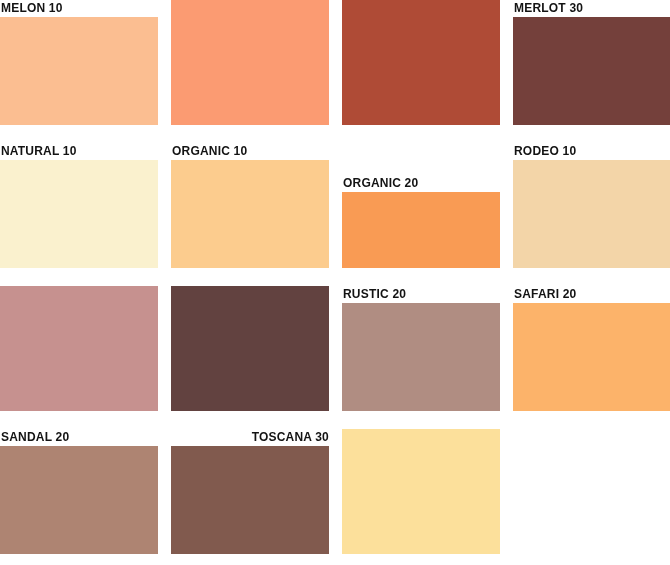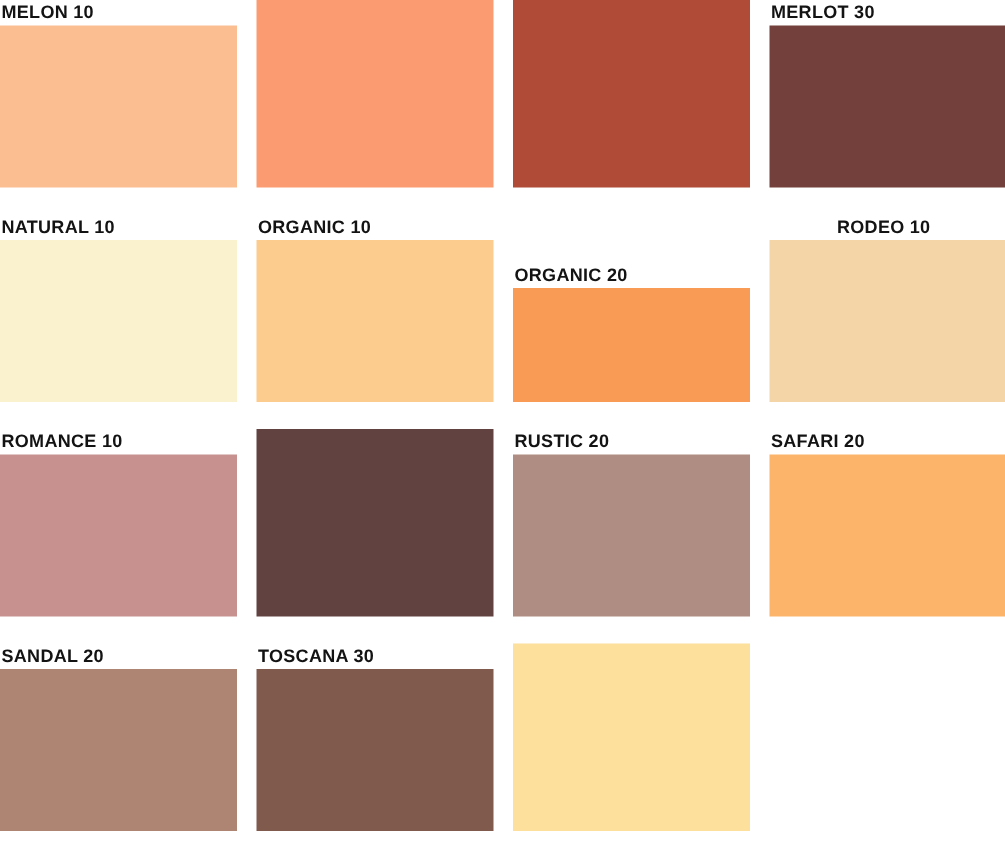--- a/index.html
+++ b/index.html
@@ -82,42 +82,41 @@
     </div>
     <div class="swatch-cell">
       <div class="swatch-label" style="color: rgb(19, 19, 19);">ORGANIC 10</div>
       <div class="swatch-chip" style="background-color: rgb(252, 204, 142);"></div>
     </div>
     <div class="swatch-cell">
       <div class="swatch-label" style="color: rgb(19, 19, 19); margin-top: 32px;">ORGANIC 20</div>
       <div class="swatch-chip" style="background-color: rgb(249, 155, 84);"></div>
     </div>
     <div class="swatch-cell">
-      <div class="swatch-label" style="color: rgb(19, 19, 19); margin-left: 44px;">RODEO 10</div>
+      <div class="swatch-label" style="color: rgb(19, 19, 19);">RODEO 10</div>
       <div class="swatch-chip" style="background-color: rgb(243, 213, 168);"></div>
     </div>
     <div class="swatch-cell">
-      <div class="swatch-label" style="color: rgb(19, 19, 19);">ROMANCE 10</div>
       <div class="swatch-chip" style="background-color: rgb(198, 145, 143);"></div>
     </div>
     <div class="swatch-cell">
       <div class="swatch-chip" style="background-color: rgb(98, 66, 64);"></div>
     </div>
     <div class="swatch-cell">
       <div class="swatch-label" style="color: rgb(19, 19, 19);">RUSTIC 20</div>
       <div class="swatch-chip" style="background-color: rgb(176, 141, 130);"></div>
     </div>
     <div class="swatch-cell">
       <div class="swatch-label" style="color: rgb(19, 19, 19);">SAFARI 20</div>
       <div class="swatch-chip" style="background-color: rgb(252, 179, 106);"></div>
     </div>
     <div class="swatch-cell">
       <div class="swatch-label" style="color: rgb(19, 19, 19);">SANDAL 20</div>
       <div class="swatch-chip" style="background-color: rgb(174, 132, 114);"></div>
     </div>
     <div class="swatch-cell">
-      <div class="swatch-label" style="color: rgb(19, 19, 19);">TOSCANA 30</div>
+      <div class="swatch-label" style="color: rgb(19, 19, 19); text-align: right;">TOSCANA 30</div>
       <div class="swatch-chip" style="background-color: rgb(129, 90, 78);"></div>
     </div>
     <div class="swatch-cell">
       <div class="swatch-chip" style="background-color: rgb(252, 224, 155);"></div>
     </div>
   </div>
 
 </body></html>

